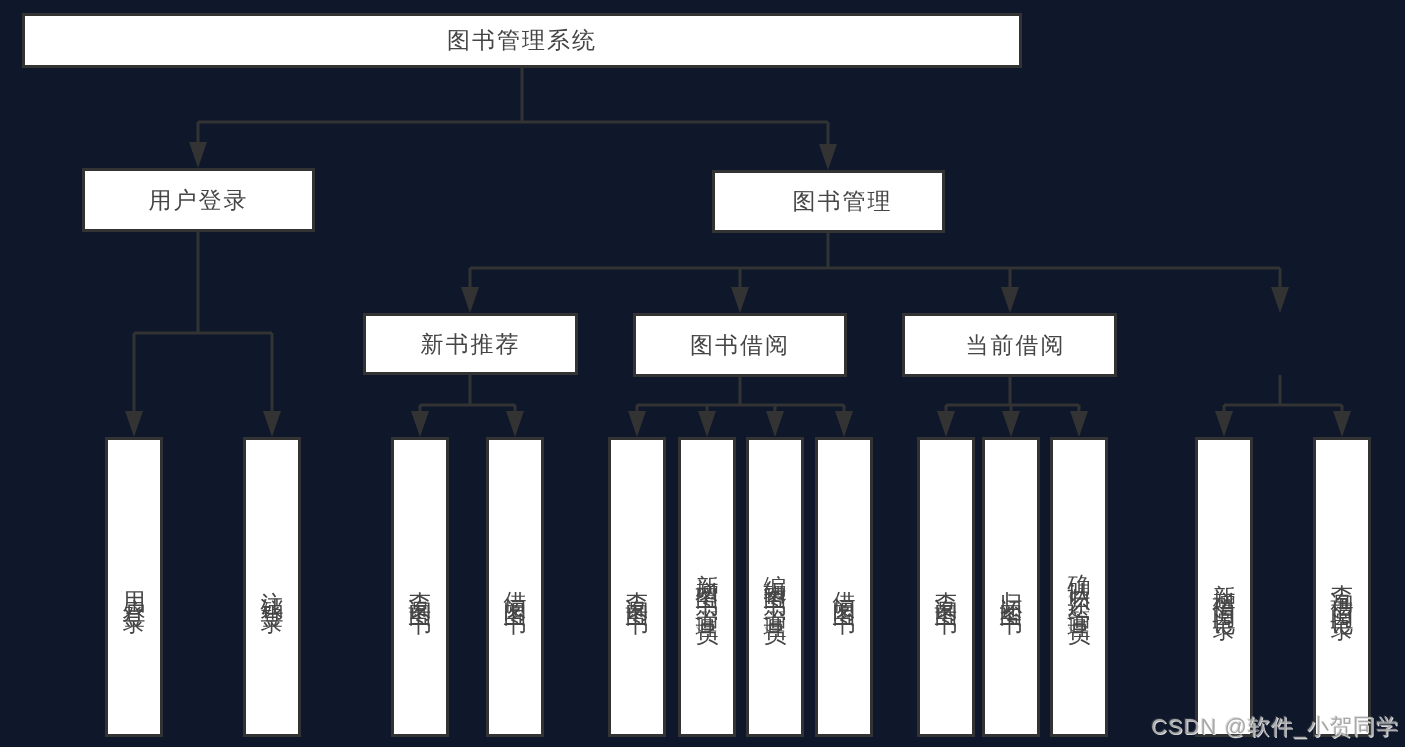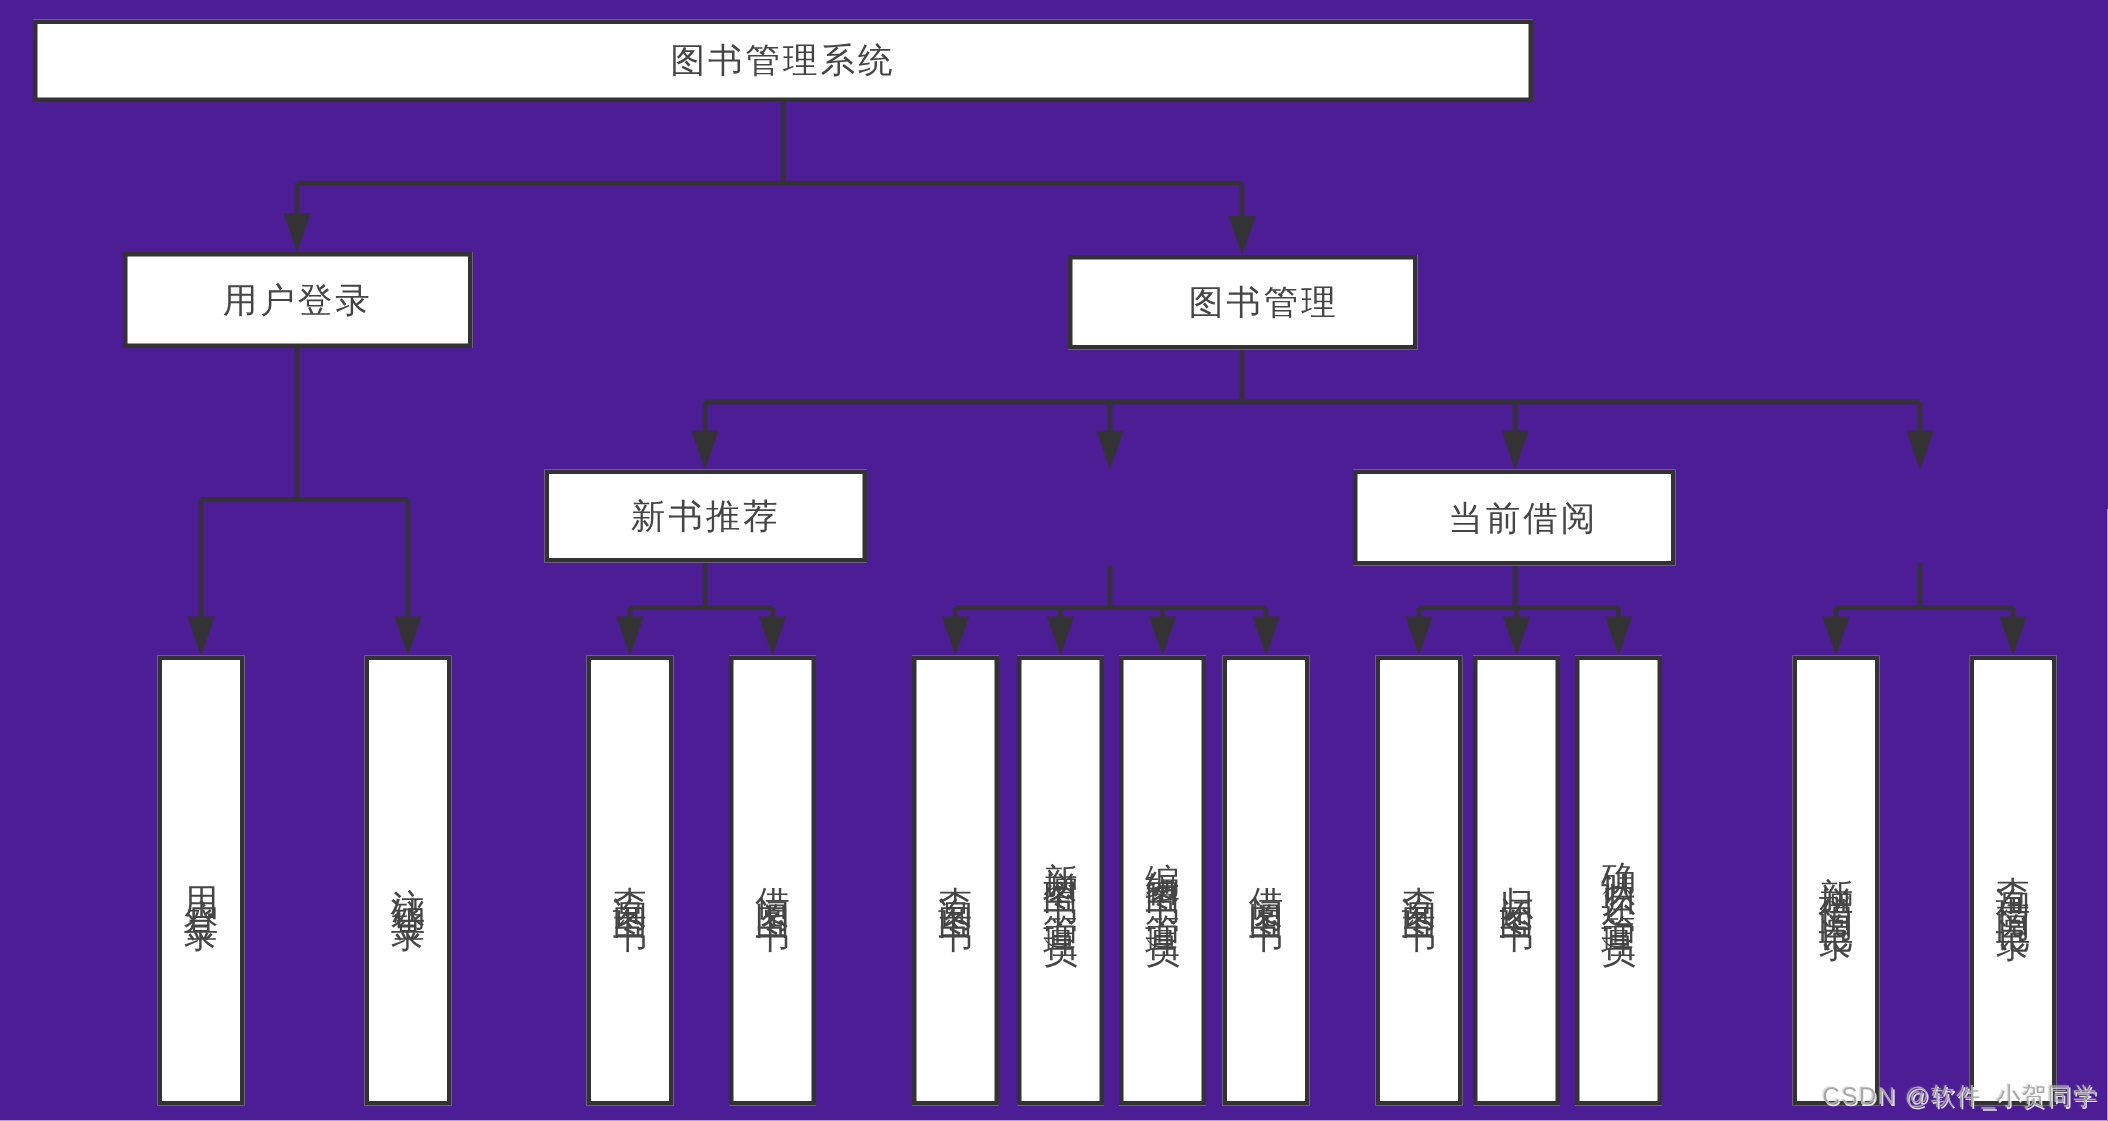--- a/index.html
+++ b/index.html
@@ -1,19 +1,19 @@
 <!DOCTYPE html>
 <html><head>
 <meta charset="utf-8">
 <style>
   html,body { margin:0; padding:0; background:#ffffff; }
   .stage {
     position:relative;
     width:1405px; height:747px;
-    background:#4c1d95;
+    background:#0f172a;
     font-family:"Liberation Sans", sans-serif;
     overflow:hidden;
   }
   .hbox {
     position:absolute;
     box-sizing:border-box;
     border:3px solid #333333;
     background:#ffffff;
     display:flex; align-items:center; justify-content:center;
     font-size:23px; color:#454545; letter-spacing:2px;
@@ -27,21 +27,21 @@
     width:58px; height:300px; top:437px;
     display:flex; align-items:center; justify-content:center;
     writing-mode:vertical-rl; text-orientation:mixed;
     font-size:23px; color:#454545; letter-spacing:7px;
     line-height:1;
   }
   svg.wires { position:absolute; left:0; top:0; pointer-events:none; }
   .watermark {
     position:absolute;
     right:6px; bottom:5px;
-    font-size:16px;
+    font-size:22px;
     color:#a8a8a8;
     text-shadow:1px 1px 0 rgba(255,255,255,0.85), -1px -1px 0 rgba(120,120,120,0.25);
     letter-spacing:1px;
     white-space:nowrap;
     margin-left:37px;
   }
 </style>
 </head>
 <body>
 
@@ -85,20 +85,23 @@
   <div class="hbox" style="left:82px; top:168px; width:233px; height:64px;">
     <span>用户登录</span>
   </div>
   <div class="hbox" style="left:712px; top:170px; width:233px; height:63px;padding-left:28px;">
     <span>图书管理</span>
   </div>
 
   <div class="hbox" style="left:363px; top:313px; width:215px; height:62px;">
     <span>新书推荐</span>
   </div>
+  <div class="hbox" style="left:633px; top:313px; width:214px; height:64px;">
+    <span>图书借阅</span>
+  </div>
   <div class="hbox" style="left:902px; top:313px; width:215px; height:64px;padding-left:12px;">
     <span>当前借阅</span>
   </div>
 
   <div class="vbox" style="left:105px;">
     <span>用户登录</span>
   </div>
   <div class="vbox" style="left:243px;">
     <span>注销登录</span>
   </div>

